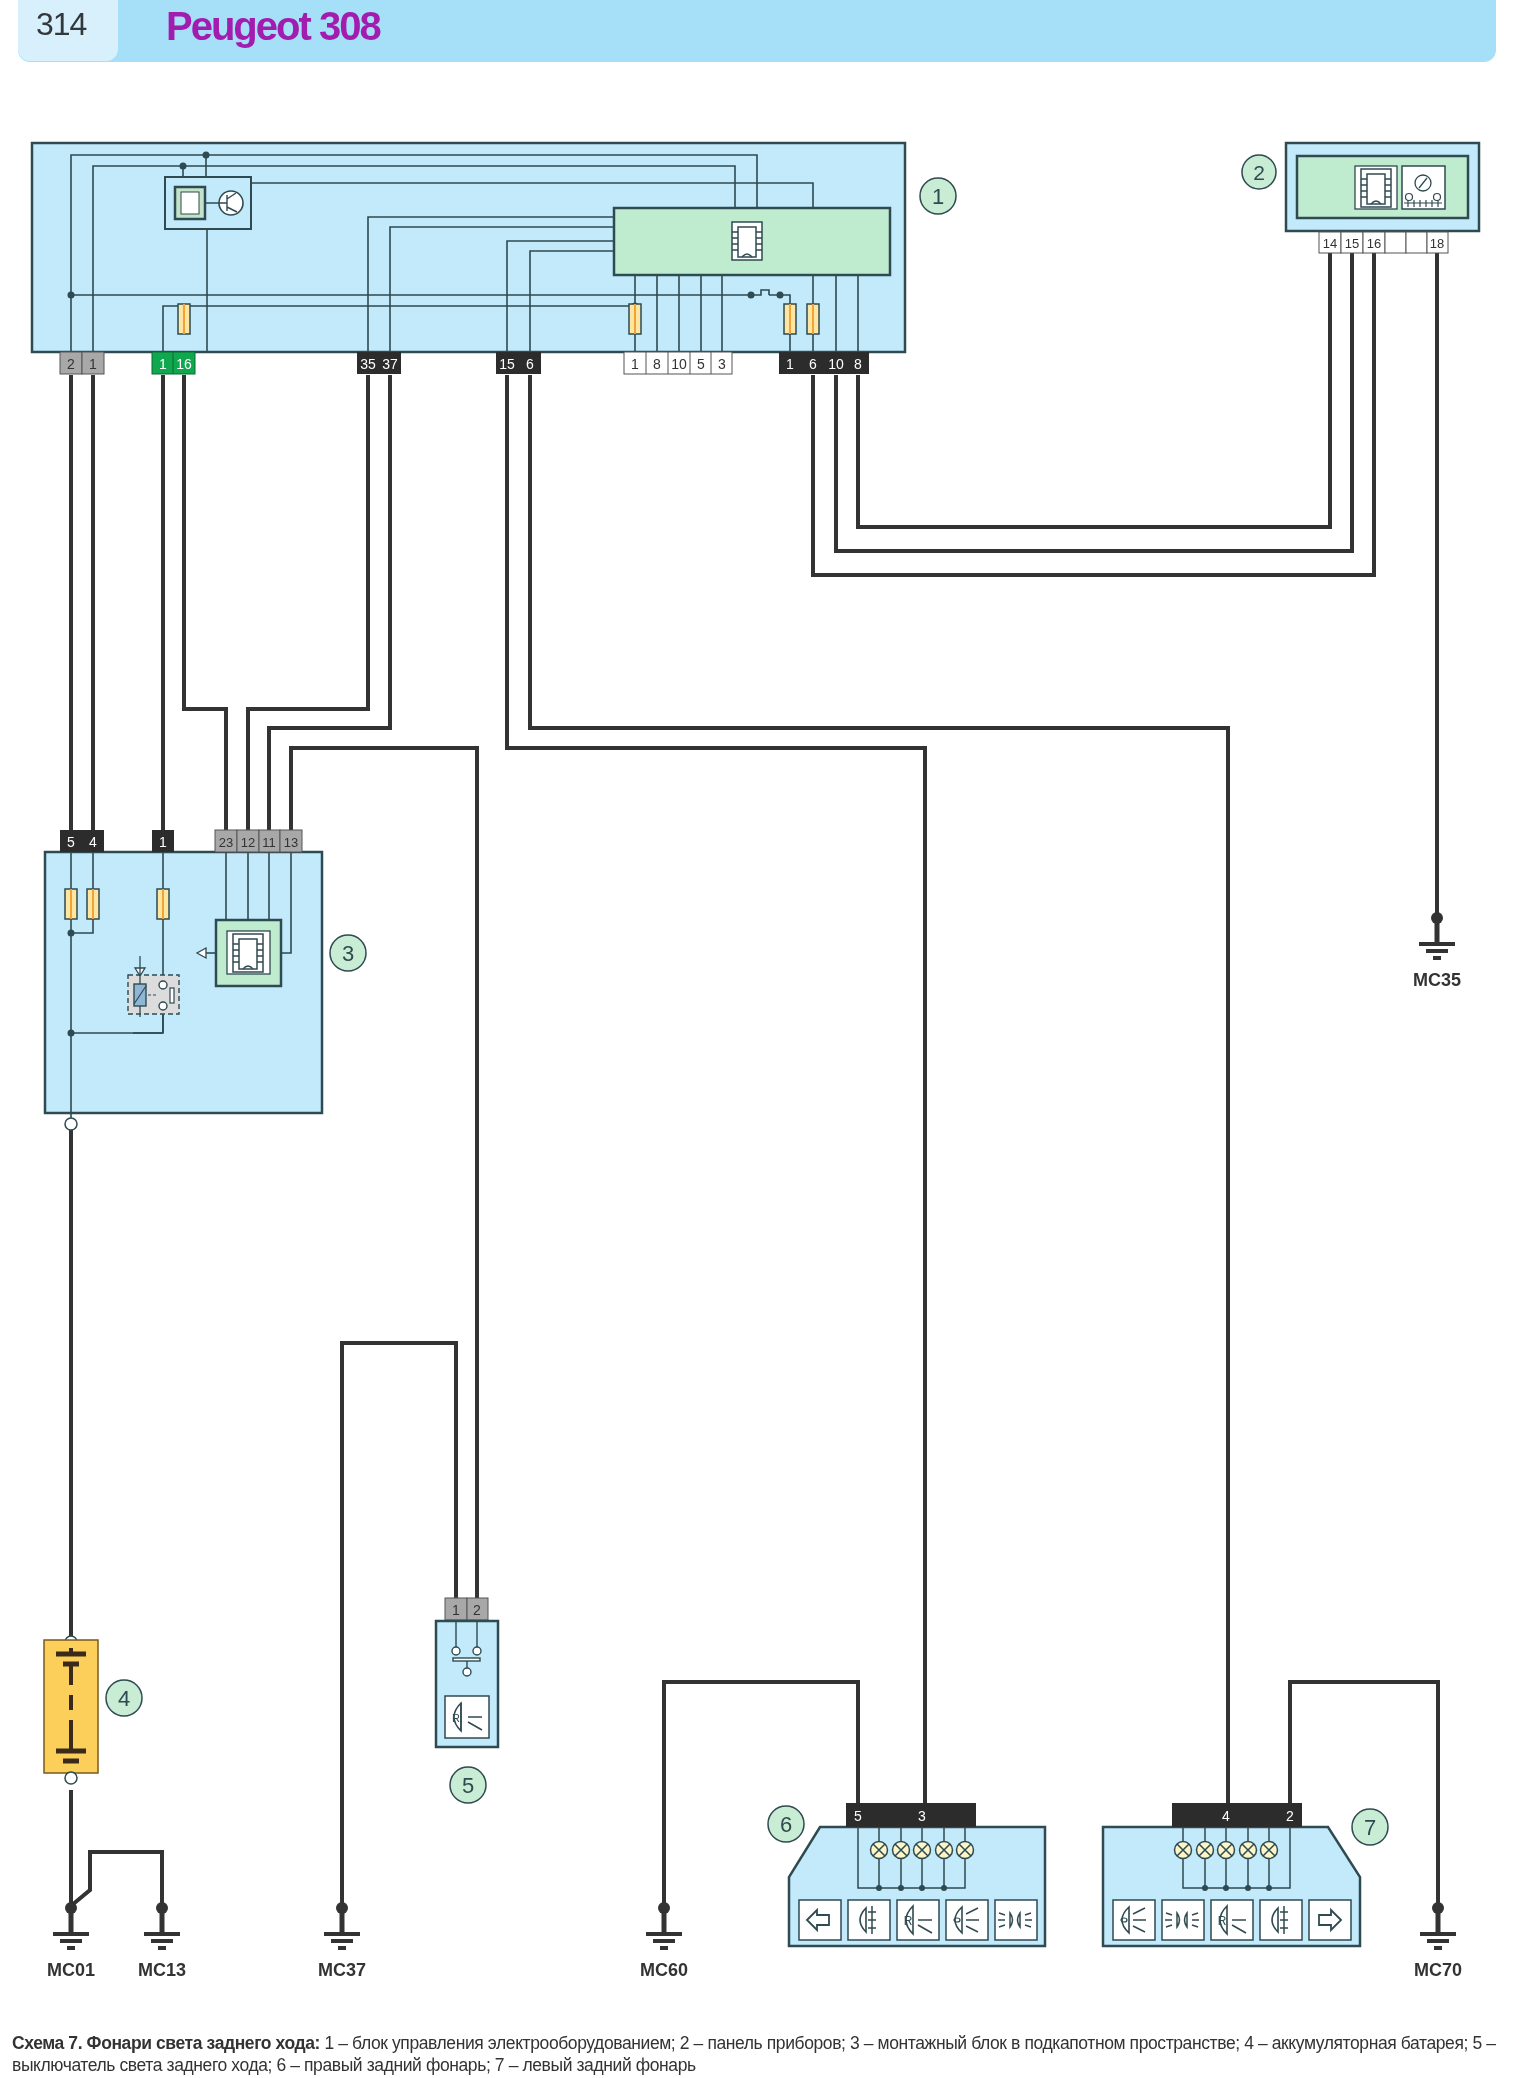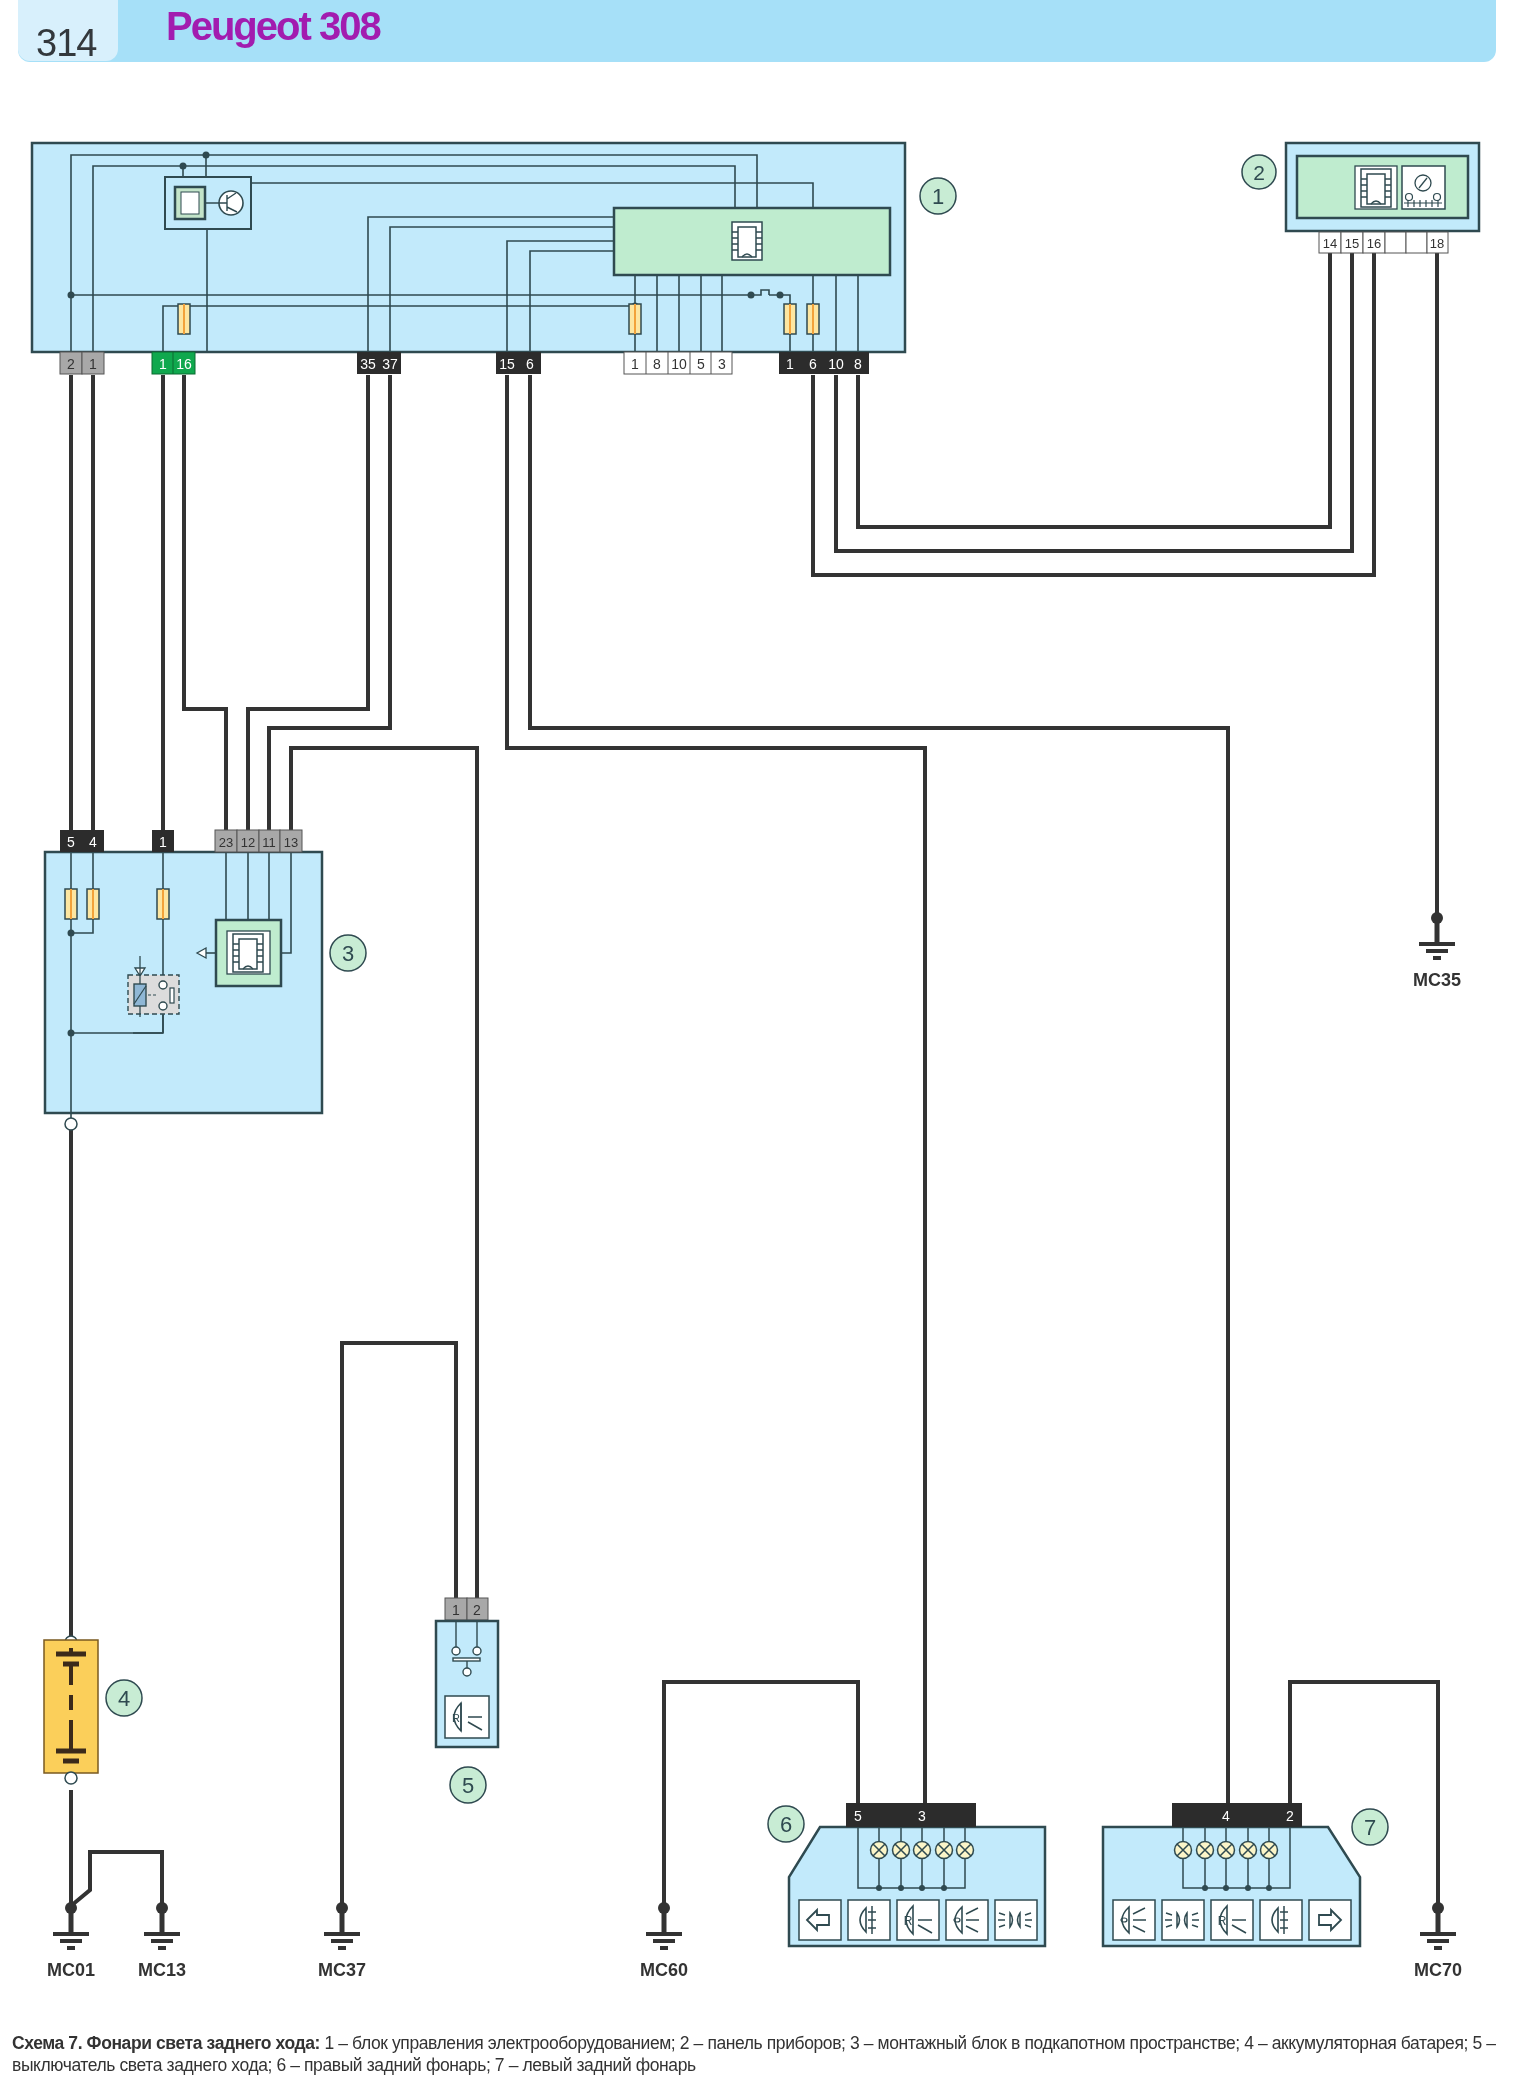--- a/index.html
+++ b/index.html
@@ -1,19 +1,19 @@
 <!DOCTYPE html>
 <html><head>
 <meta charset="utf-8">
 <style>
   html, body { margin: 0; padding: 0; background: #ffffff; }
   body { width: 1515px; height: 2078px; position: relative; overflow: hidden; font-family: "Liberation Sans", sans-serif; }
   .header-bar { position: absolute; left: 18px; top: 0; width: 1478px; height: 62px; background: #a6e0f8; border-radius: 0 0 12px 12px; }
   .page-tab { position: absolute; left: 18px; top: 0; width: 100px; height: 61px; background: #d8f0fc; border-radius: 0 0 12px 12px; }
-  .page-number { position: absolute; left: 36px; top: 6px; font-size: 38px; color: #33383c; font-family: "Liberation Sans", sans-serif; letter-spacing: -1px; margin-top: 16px; }
+  .page-number { position: absolute; left: 36px; top: 6px; font-size: 32px; color: #33383c; font-family: "Liberation Sans", sans-serif; letter-spacing: -1px; }
   .page-title { position: absolute; left: 166px; top: 4px; font-size: 40px; font-weight: bold; color: #a21caf; font-family: "Liberation Sans", sans-serif; letter-spacing: -2px; }
   svg#diagram { position: absolute; left: 0; top: 0; }
   svg text { font-family: "Liberation Sans", sans-serif; }
   .caption { position: absolute; left: 12px; top: 2032px; width: 1495px; font-size: 17.5px; line-height: 22px; color: #333333; font-family: "Liberation Sans", sans-serif; letter-spacing: -0.4px; }
   .caption b { font-weight: bold; text-align: center; }
 </style>
 </head>
 <body>
 
 <div class="header-bar"></div>

